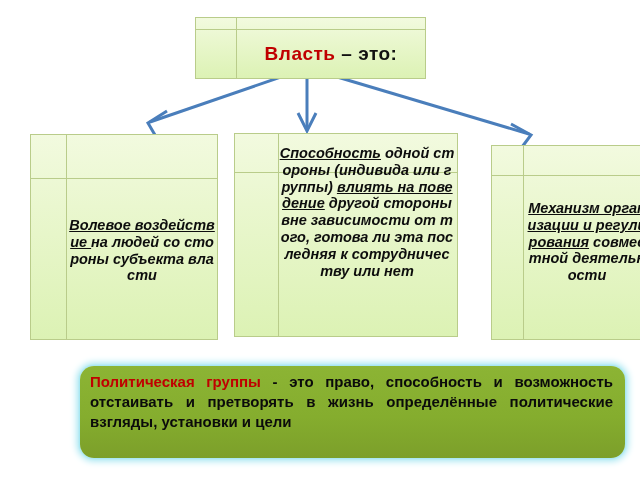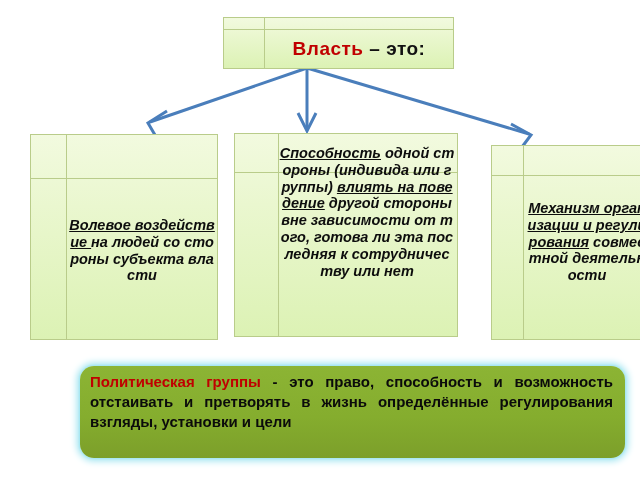--- a/index.html
+++ b/index.html
@@ -41,22 +41,21 @@
   .tbox .colwide {
     flex: 1 1 auto;
     position: relative;
   }
 
   
   #top-box {
     left: 195px;
     top: 17px;
     width: 231px;
-    height: 52px;
-    margin-left: 28px;
+    height: 62px;
   }
   #top-box .rowtop { height: 11px; }
   #top-box .colnarrow { width: 40px; }
   #top-box .celltext {
     position: absolute;
     left: 0; right: 0; top: 50%;
     transform: translateY(-52%);
     text-align: center;
     font-size: 19px;
     font-weight: bold;
@@ -216,14 +215,14 @@
   </div>
   <div class="rowmain">
     <div class="colnarrow"></div>
     <div class="colwide">
       <div class="celltext"><u>Механизм организации и регулирования</u><span> совместной деятельности</span></div>
     </div>
   </div>
 </div>
 
 <div id="banner">
-  <div class="btext"><span class="hl">Политическая группы</span><span> -  это право, способность и возможность отстаивать и претворять в жизнь определённые регулирования взгляды, установки и цели</span></div>
+  <div class="btext"><span class="hl">Политическая группы</span><span> -  это право, способность и возможность отстаивать и претворять в жизнь определённые политические взгляды, установки и цели</span></div>
 </div>
 
 </body></html>

